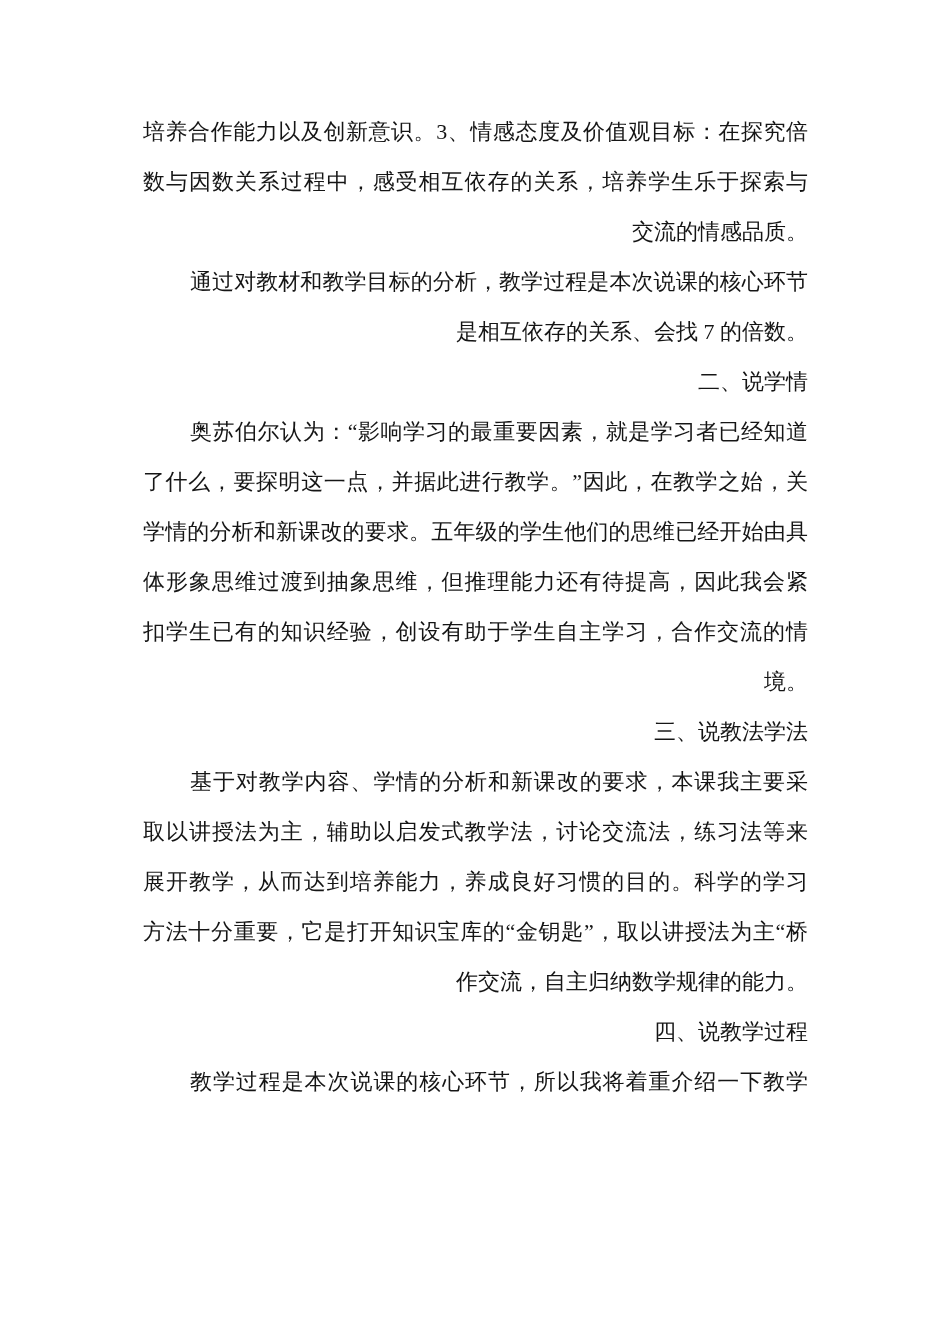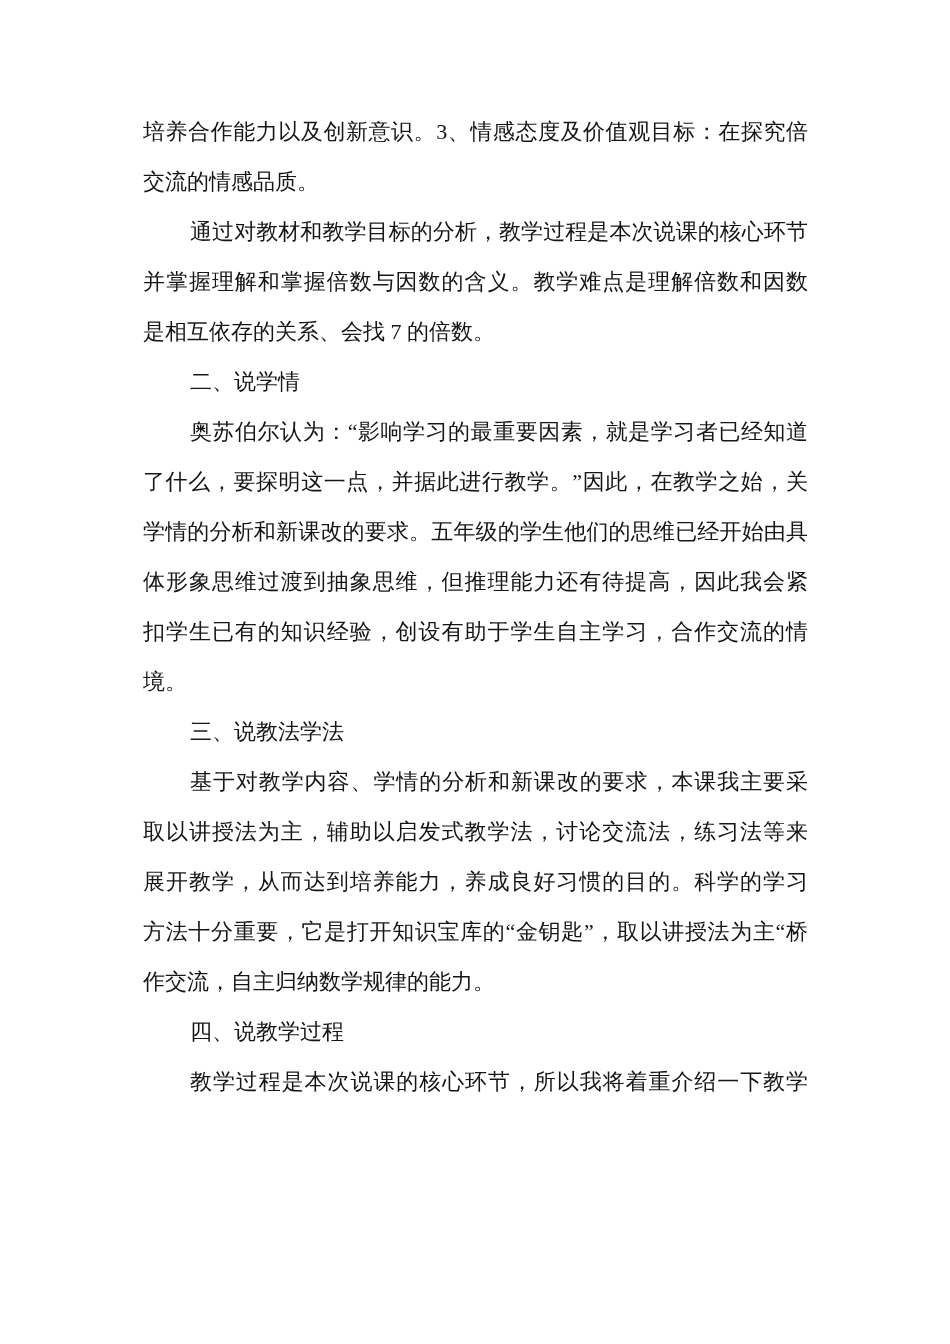--- a/index.html
+++ b/index.html
@@ -24,41 +24,41 @@
     position: absolute;
     left: 143px;
     top: 107px;
     width: 665px;
   }
   .line {
     height: 50px;
     line-height: 50px;
     font-size: 22px;
     color: #151515;
-    text-align: left;
+    text-align: right;
   }
   
   .j {
     text-align: justify;
     text-align-last: justify;
   }
   
   .ind {
     text-indent: 47px;
   }
 </style>
 </head>
 <body>
 
 <div class="page">
   <div class="text-block">
     <div class="line j">培养合作能力以及创新意识。3、情感态度及价值观目标：在探究倍</div>
+    <div class="line j">数与因数关系过程中，感受相互依存的关系，培养学生乐于探索与</div>
     <div class="line">交流的情感品质。</div>
     <div class="line j ind">通过对教材和教学目标的分析，教学过程是本次说课的核心环节</div>
-    <div class="line j">并掌握理解和掌握倍数与因数的含义。教学难点是理解倍数和因数</div>
     <div class="line">是相互依存的关系、会找 7 的倍数。</div>
     <div class="line ind">二、说学情</div>
     <div class="line j ind">奥苏伯尔认为：“影响学习的最重要因素，就是学习者已经知道</div>
     <div class="line j">了什么，要探明这一点，并据此进行教学。”因此，在教学之始，关</div>
     <div class="line j">学情的分析和新课改的要求。五年级的学生他们的思维已经开始由具</div>
     <div class="line j">体形象思维过渡到抽象思维，但推理能力还有待提高，因此我会紧</div>
     <div class="line j">扣学生已有的知识经验，创设有助于学生自主学习，合作交流的情</div>
     <div class="line">境。</div>
     <div class="line ind">三、说教法学法</div>
     <div class="line j ind">基于对教学内容、学情的分析和新课改的要求，本课我主要采</div>

